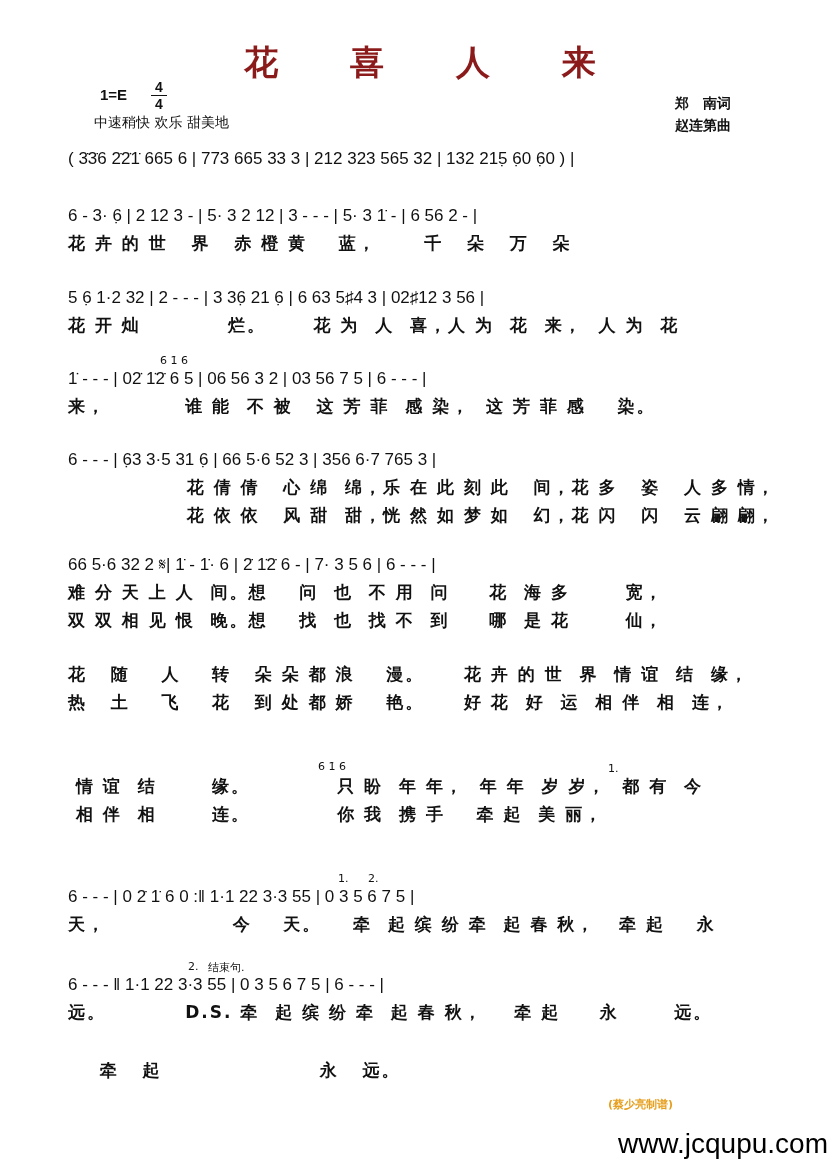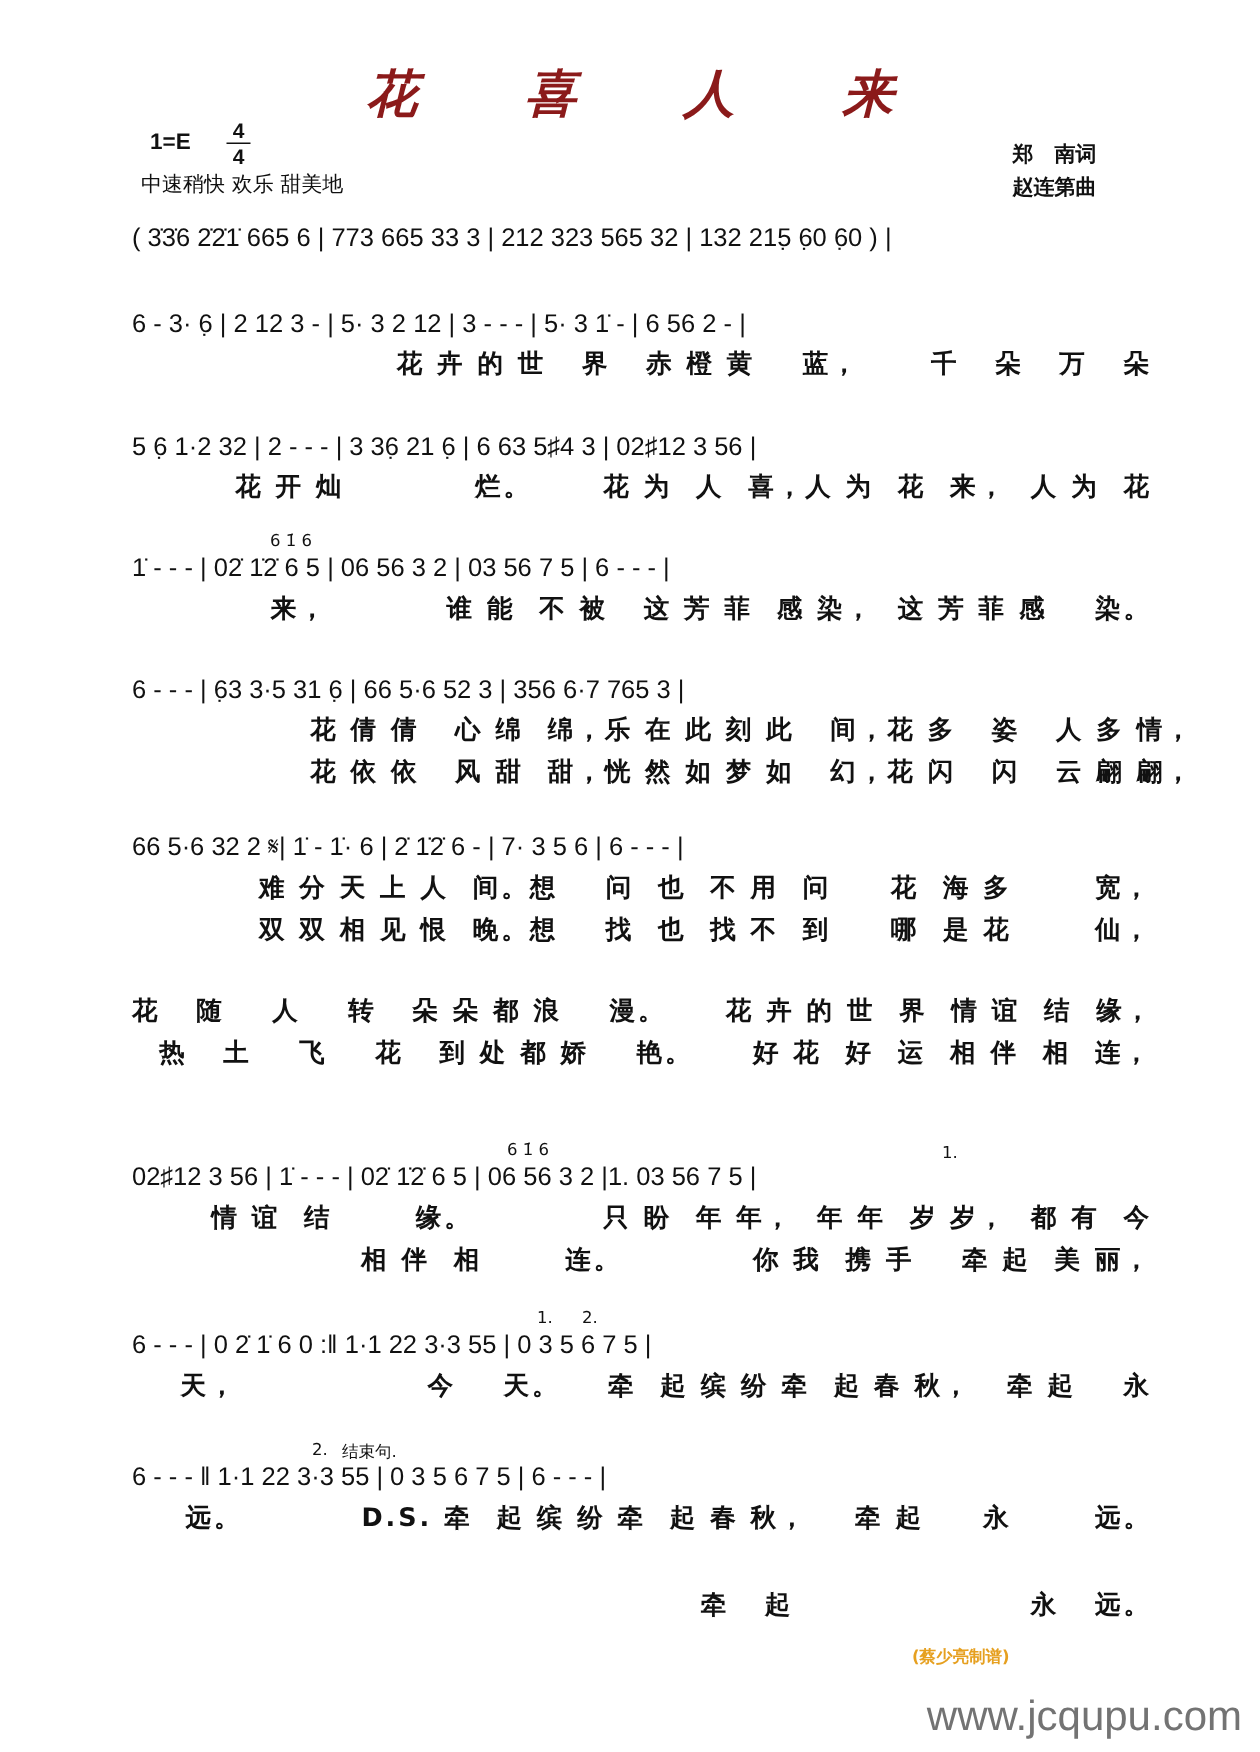--- a/index.html
+++ b/index.html
@@ -1,28 +1,28 @@
 <!DOCTYPE html>
 <html><head>
 <meta charset="utf-8">
 <style>
   html, body { margin:0; padding:0; background:#ffffff; }
   body { width:840px; height:1168px; position:relative; overflow:hidden;
          font-family: "DejaVu Sans", "Liberation Sans", sans-serif; color:#111; }
   .title { position:absolute; top:40px; left:0; width:840px; text-align:center;
-           font-size:34px; font-weight:bold; color:#8b1a1a; letter-spacing:30px; text-indent:30px;font-style:italic; }
+           font-size:34px; font-weight:bold; color:#8b1a1a; letter-spacing:30px; text-indent:30px; }
   .key { position:absolute; top:86px; left:100px; font-size:15px; font-weight:bold; font-family:"Liberation Sans", sans-serif; }
   .timesig { position:absolute; top:80px; left:151px; width:16px; text-align:center; font-weight:bold; font-size:14px; line-height:14px; font-family:"Liberation Sans", sans-serif; }
   .timesig .bar { border-top:1.5px solid #111; margin:1px 0; }
   .tempo { position:absolute; top:114px; left:94px; font-size:14px; }
   .credits { position:absolute; top:92px; left:675px; font-size:14px; font-weight:bold; line-height:22px; }
-  .system { position:absolute; left:88px; width:680px;text-align:right; }
+  .system { position:absolute; left:68px; width:680px; }
   .notes { height:26px; font-family:"Liberation Sans", sans-serif; font-size:17px; white-space:nowrap; display:flex; align-items:center; position:relative; }
   .lyrics { font-size:17px; font-weight:bold; letter-spacing:2px; white-space:pre; height:28px; line-height:28px; }
-  .watermark { position:absolute; right:12px; bottom:8px; font-size:28px; color:#737373; font-family:"Liberation Sans", sans-serif;margin-top:22px; }
+  .watermark { position:absolute; right:12px; bottom:8px; font-size:28px; color:#000000; font-family:"Liberation Sans", sans-serif;margin-top:22px; }
   .maker { position:absolute; left:608px; top:1097px; font-size:11px; color:#e6a020; font-weight:bold; }
   .mark { position:absolute; font-size:11px; }
 </style>
 </head>
 <body>
 
 <div class="title">花 喜 人 来</div>
 <div class="key">1=E</div>
 <div class="timesig">
   <div>4</div>
@@ -68,21 +68,20 @@
 </div>
 
 <div class="system" style="top:660px">
   <div class="lyrics">花   随    人    转   朵 朵 都 浪    漫。     花 卉 的 世  界  情 谊  结  缘，</div>
   <div class="lyrics">热   土    飞    花   到 处 都 娇    艳。     好 花  好  运  相 伴  相  连，</div>
 </div>
 
 <div class="system" style="top:772px">
   <span class="mark" style="left:250px;top:-12px">6 1̇ 6</span>
   <span class="mark" style="left:540px;top:-10px">1.</span>
-  <div class="notes">02♯12 3 56 | 1̇ - - - | 02̇ 1̇2̇ 6 5 | 06 56 3 2 |1. 03 56 7 5 |</div>
   <div class="lyrics"> 情 谊  结       缘。           只 盼  年 年，  年 年  岁 岁，  都 有  今</div>
   <div class="lyrics"> 相 伴  相       连。           你 我  携 手    牵 起  美 丽，</div>
 </div>
 
 <div class="system" style="top:884px">
   <span class="mark" style="left:270px;top:-12px">1.</span>
   <span class="mark" style="left:300px;top:-12px">2.</span>
   <div class="notes">6 - - - | 0 2̇ 1̇ 6 0 :‖ 1·1 22 3·3 55 | 0 3 5 6 7 5 |</div>
   <div class="lyrics">天，                今    天。    牵  起 缤 纷 牵  起 春 秋，   牵 起    永</div>
 </div>

